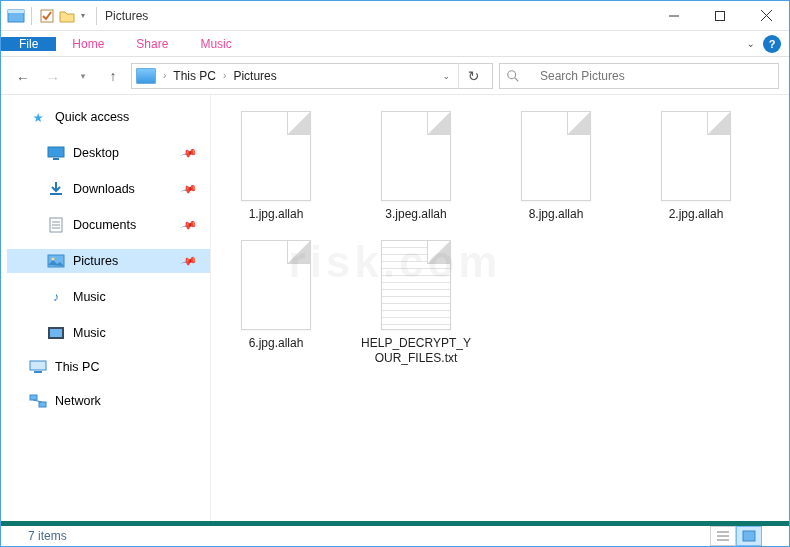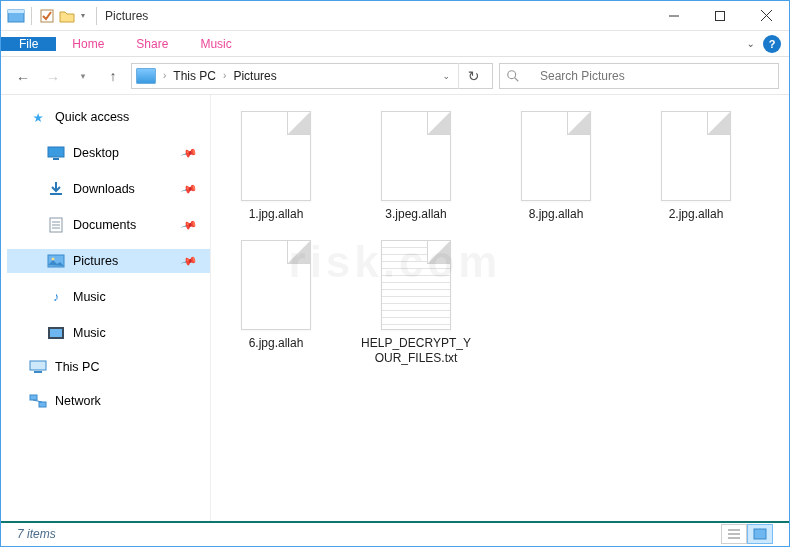--- a/index.html
+++ b/index.html
@@ -50,21 +50,21 @@
     
     
     .content { flex: 1; padding: 16px 10px; display: flex; flex-wrap: wrap; align-content: flex-start; gap: 18px 30px; }
     .file-item { width: 110px; display: flex; flex-direction: column; align-items: center; gap: 6px; }
     .file-thumb { width: 70px; height: 90px; background: #fff; border: 1px solid #d6d6d6; position: relative; box-shadow: 0 1px 2px rgba(0,0,0,0.04); }
     .file-thumb::after { content: ""; position: absolute; top: 0; right: 0; width: 22px; height: 22px; background: linear-gradient(135deg, #fff 0 48%, #d8d8d8 52% 100%); border-bottom: 1px solid #d6d6d6; border-left: 1px solid #d6d6d6; }
     .file-thumb.txt { background: repeating-linear-gradient(#fff 0 6px, #e3e3e3 6px 7px); }
     .file-label { font-size: 12px; color: #222; text-align: center; word-break: break-all; line-height: 1.25; max-width: 110px; }
 
     
-    .statusbar { height: 24px; border-top: 2px solid #0f766e; display: flex; align-items: center; padding: 0 16px; font-size: 12px; color: #4a6b8a; font-style: italic; }
+    .statusbar { height: 24px; border-top: 5px solid #0f766e; display: flex; align-items: center; padding: 0 27px; font-size: 12px; color: #4a6b8a; }
     .view-toggle { margin-left: auto; display: flex; gap: 0; }
     .vt-btn { width: 26px; height: 20px; border: 1px solid #d0d0d0; display:flex; align-items:center; justify-content:center; font-size:11px; }
     .vt-btn.active { background: #cce8ff; border-color:#7abdf5; }
 
     
     .watermark { position: absolute; top: 50%; left: 50%; transform: translate(-50%, -50%); font-size: 120px; font-weight: 800; color: rgba(0,0,0,0.045); letter-spacing: -6px; pointer-events: none; font-style: italic; white-space: nowrap; z-index: 5;}
     .watermark .sub { display:block; font-size: 44px; text-align:left; letter-spacing: 4px; margin-top: -24px; font-style: normal;}
   </style>
 </head>
 <body>

